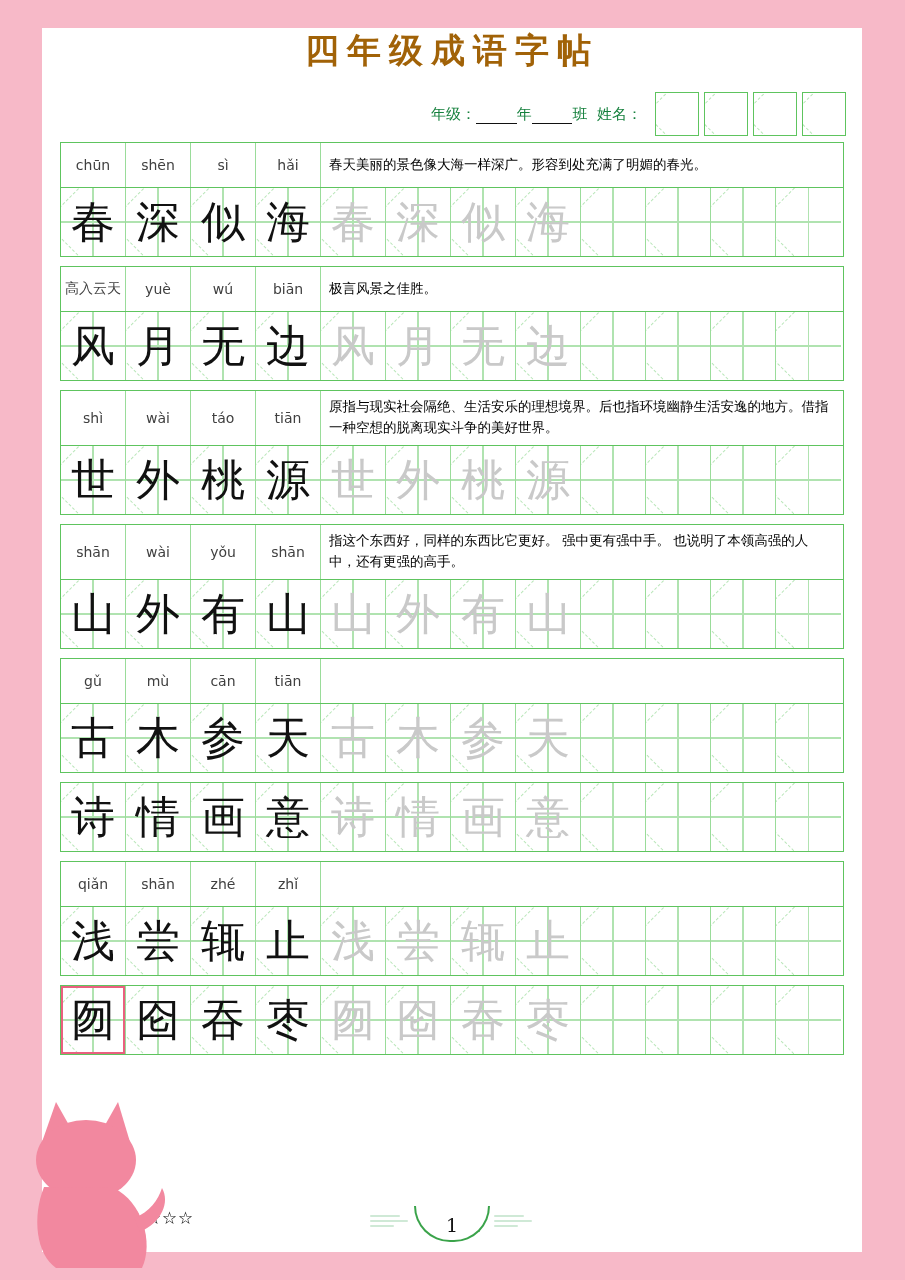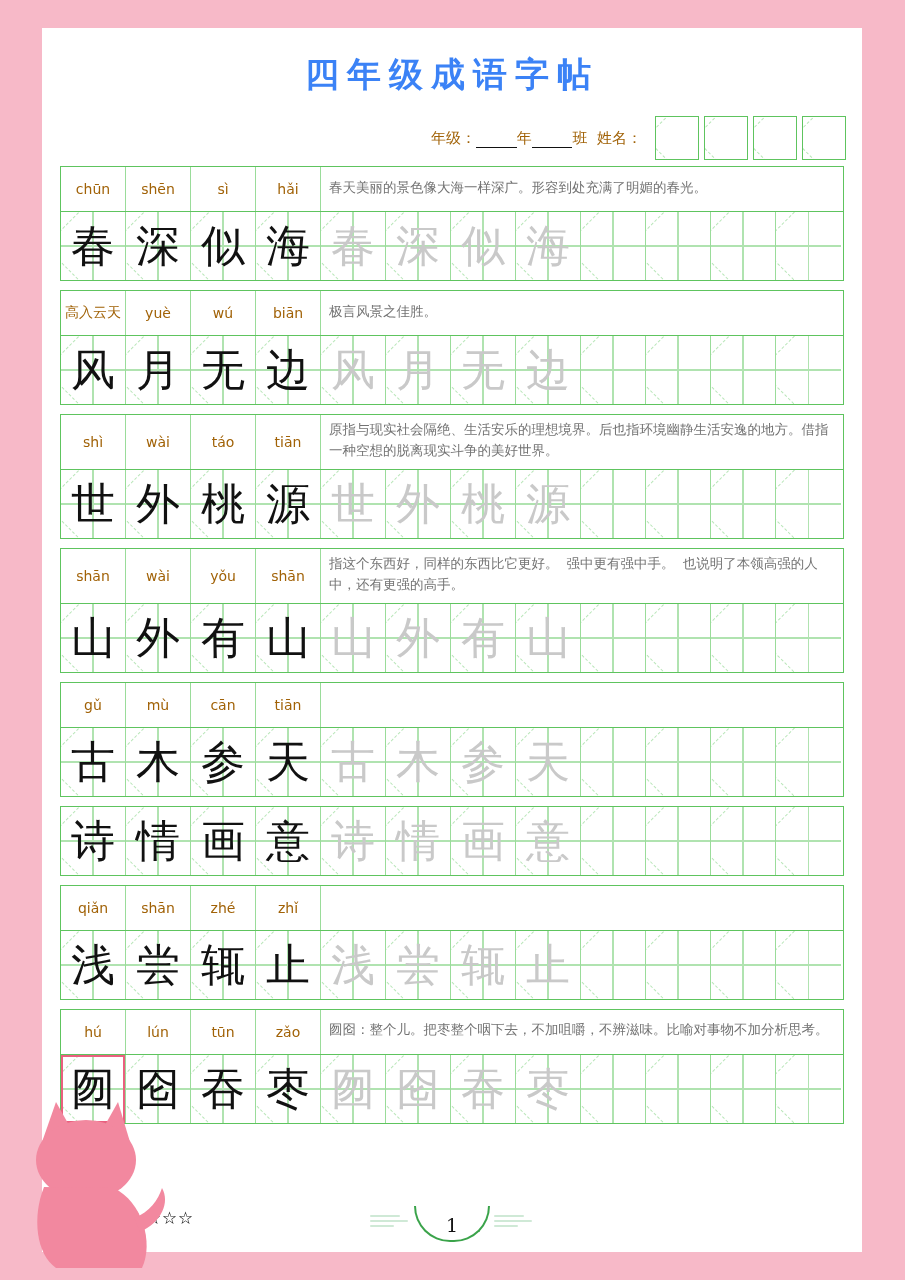--- a/index.html
+++ b/index.html
@@ -16,31 +16,30 @@
     width:820px;height:1224px;
     background:#ffffff;
     box-sizing:border-box;
   }
   .title{
     text-align:center;
     font-family:"DejaVu Serif", serif;
     font-size:34px;
     font-weight:bold;
     letter-spacing:8px;
-    color:#3b82f6;
-    padding-top:24px;
+    color:#a16207;
     padding-bottom:6px;
   }
   .meta-row{
     display:flex;
     align-items:center;
     justify-content:flex-end;
     padding:12px 16px 6px 0;
     font-size:15px;
-    color:#a16207;
+    color:#15803d;
     font-family:"DejaVu Serif", serif;
   }
   .meta-text{white-space:nowrap;}
   .meta-text u{ text-decoration:none; border-bottom:1px solid #111; padding:0 18px;}
   .name-boxes{display:flex;margin-left:8px;}
   .name-box{
     width:42px;height:42px;
     border:1.5px solid #5ec45e;
     margin-left:5px;
     position:relative;
@@ -76,31 +75,31 @@
   .entry-top{
     display:flex;
     border-bottom:1.5px solid #5ec45e;
     min-height:44px;
   }
   .pinyin-cell{
     width:65px;
     border-right:1px solid #9adc9a;
     display:flex;align-items:center;justify-content:center;
     font-size:14px;
-    color:#a16207;
+    color:#404040;
     font-family:"DejaVu Sans", sans-serif;
     box-sizing:border-box;
   }
   .meaning{
     flex:1;
     padding:6px 8px;
     font-size:13.5px;
     line-height:1.55;
-    color:#737373;
-    font-family:Liberation Mono, monospace;
+    color:#000000;
+    font-family:Liberation Serif, serif;
     display:flex;align-items:center;
   }
   .entry-bottom{
     display:flex;
     height:68px;
   }
   .cell{
     width:65px;
     border-right:1px solid #9adc9a;
     position:relative;
@@ -680,27 +679,20 @@
             <span class="glyph"></span>
           </div>
           <div class="cell empty">
             <span class="cross"></span>
             <span class="diag"></span>
             <span class="glyph"></span>
           </div>
         </div>
       </div>
       <div class="entry">
-        <div class="entry-top">
-          <div class="pinyin-cell">hú</div>
-          <div class="pinyin-cell">lún</div>
-          <div class="pinyin-cell">tūn</div>
-          <div class="pinyin-cell">zǎo</div>
-          <div class="meaning">囫囵：整个儿。把枣整个咽下去，不加咀嚼，不辨滋味。比喻对事物不加分析思考。</div>
-        </div>
         <div class="entry-bottom">
           <div class="cell">
             <span class="cross"></span>
             <span class="diag"></span>
             <span class="glyph">囫</span>
             <span class="hl-box"></span>
           </div>
           <div class="cell">
             <span class="cross"></span>
             <span class="diag"></span>

